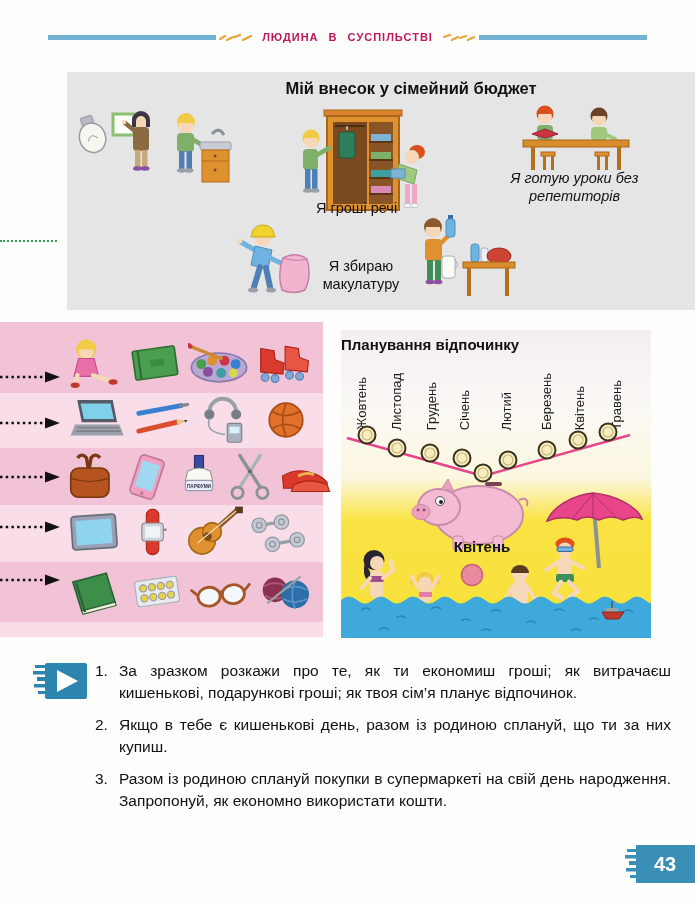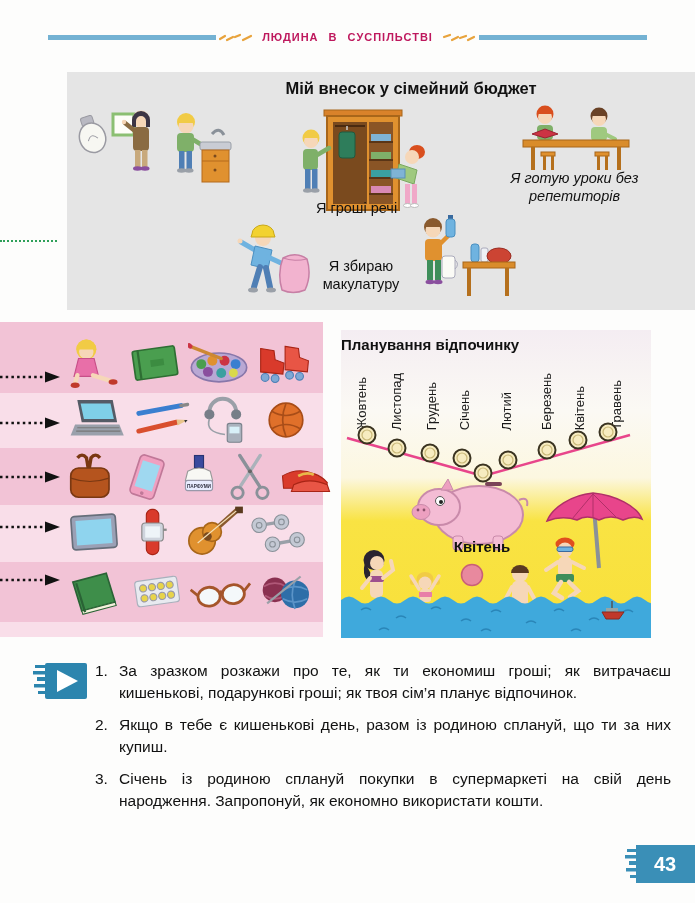--- a/index.html
+++ b/index.html
@@ -595,21 +595,21 @@
     <div class="task">
       <span class="num">1.</span>
       <span class="txt">За зразком розкажи про те, як ти економиш гроші; як витрачаєш кишенькові, подарункові гроші; як твоя сім’я планує відпочинок.</span>
     </div>
     <div class="task">
       <span class="num">2.</span>
       <span class="txt">Якщо в тебе є кишенькові день, разом із родиною сплануй, що ти за них купиш.</span>
     </div>
     <div class="task">
       <span class="num">3.</span>
-      <span class="txt">Січень із родиною сплануй покупки в супермаркеті на свій день народження. Запропонуй, як економно використати кошти.</span>
+      <span class="txt">Разом із родиною сплануй покупки в супермаркеті на свій день народження. Запропонуй, як економно використати кошти.</span>
     </div>
   </div>
 
   <svg class="badge" width="70" height="38" viewBox="0 0 70 38">
     <g fill="#3a8fb7">
       <rect x="11" y="0" width="59" height="38"></rect>
       <rect x="2" y="4" width="12" height="3"></rect>
         <rect x="0" y="10" width="14" height="3.5"></rect>
       <rect x="4" y="16" width="10" height="4"></rect>
         <rect x="1" y="23" width="13" height="3.5"></rect>

